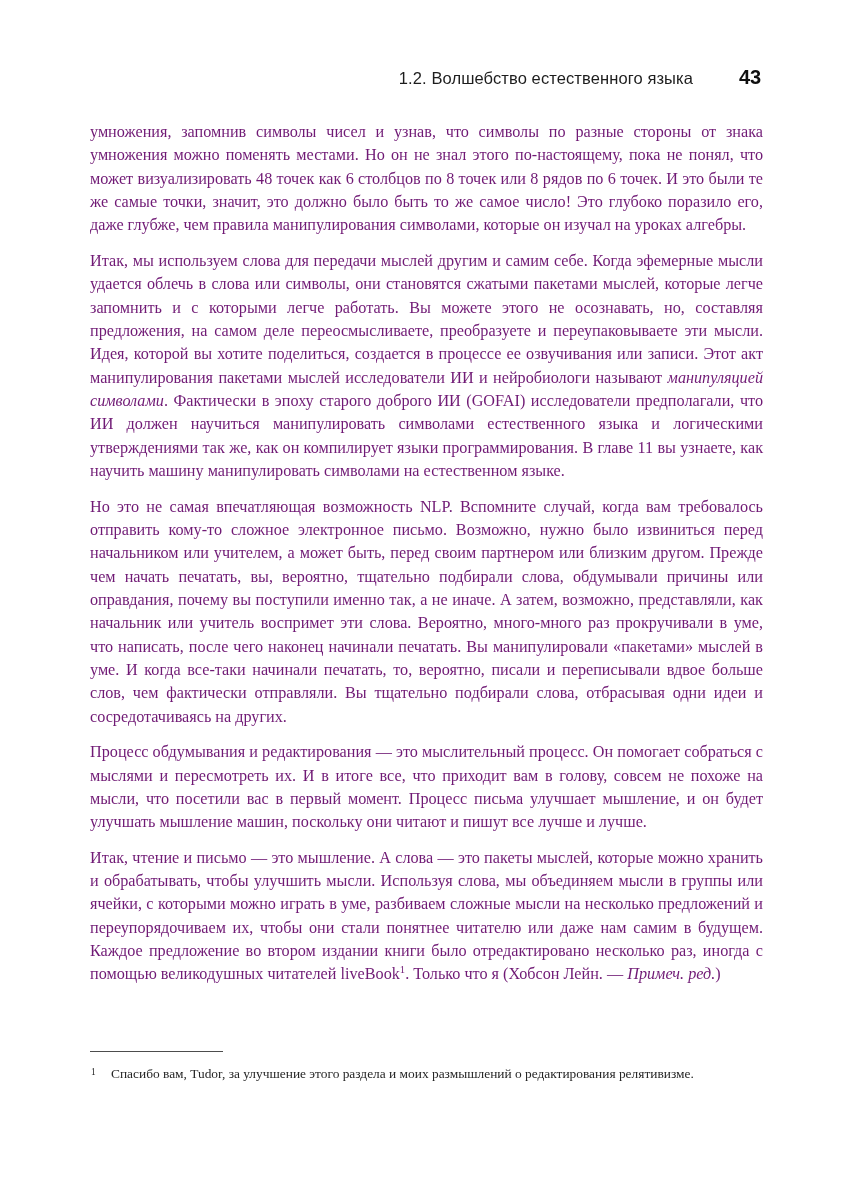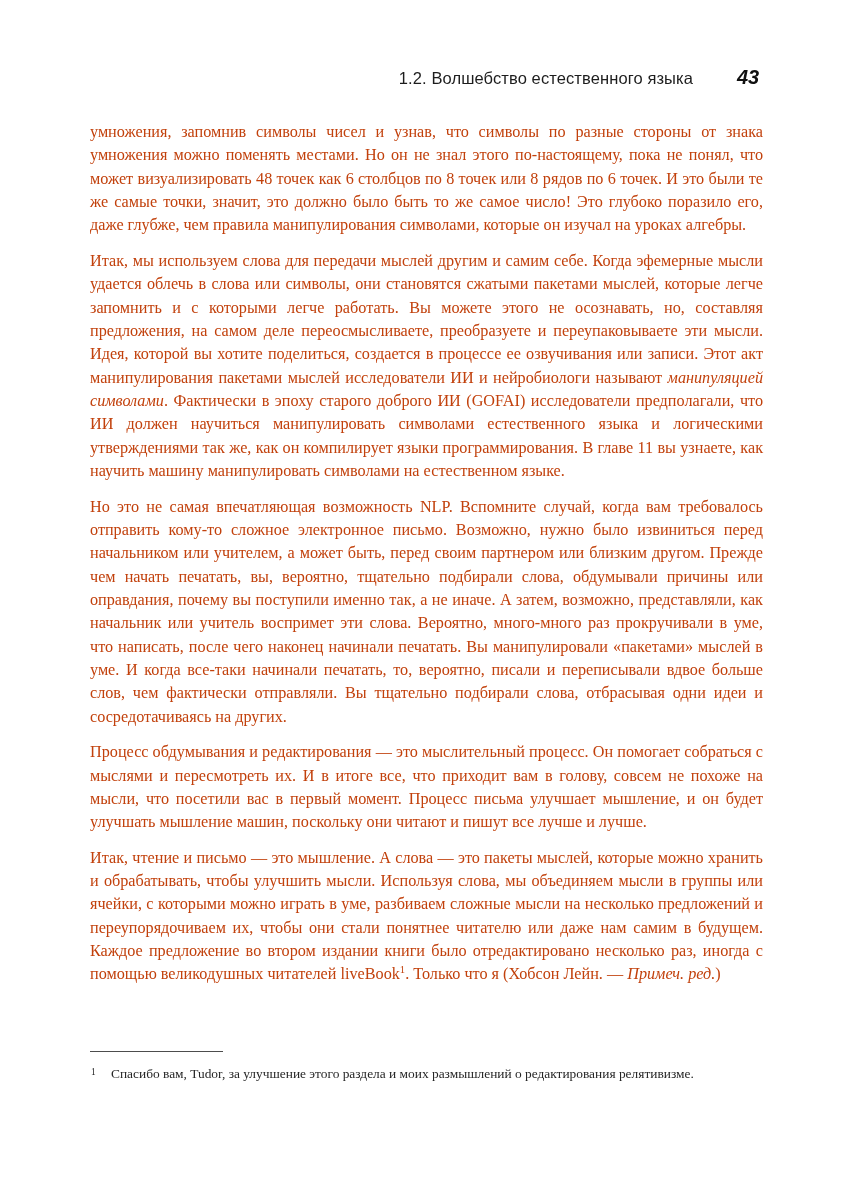--- a/index.html
+++ b/index.html
@@ -39,40 +39,39 @@
     color: #1d1d1d;
     letter-spacing: 0.1px;
     white-space: nowrap;
   }
   .running-head-pageno {
     font-size: 20px;
     font-weight: bold;
     color: #101010;
     margin-left: 44px;
     min-width: 26px;
-    text-align: left;
-    font-style: italic;
+    text-align: center;
   }
 
   
   .content {
     position: absolute;
     left: 90px;
     top: 113px;
     width: 673px;
   }
 
   .para {
     font-size: 16.2px;
     line-height: 23.35px;
     text-align: justify;
     text-justify: inter-word;
     margin: 0 0 12.2px 0;
     hyphens: manual;
-    color: #c2410c;
+    color: #701a75;
     font-family: "Liberation Serif", "DejaVu Serif", serif;
   }
   .para:last-child {
     margin-bottom: 0;
   }
   .para em, .para i {
     font-style: italic;
   }
   .sup {
     font-size: 0.66em;

